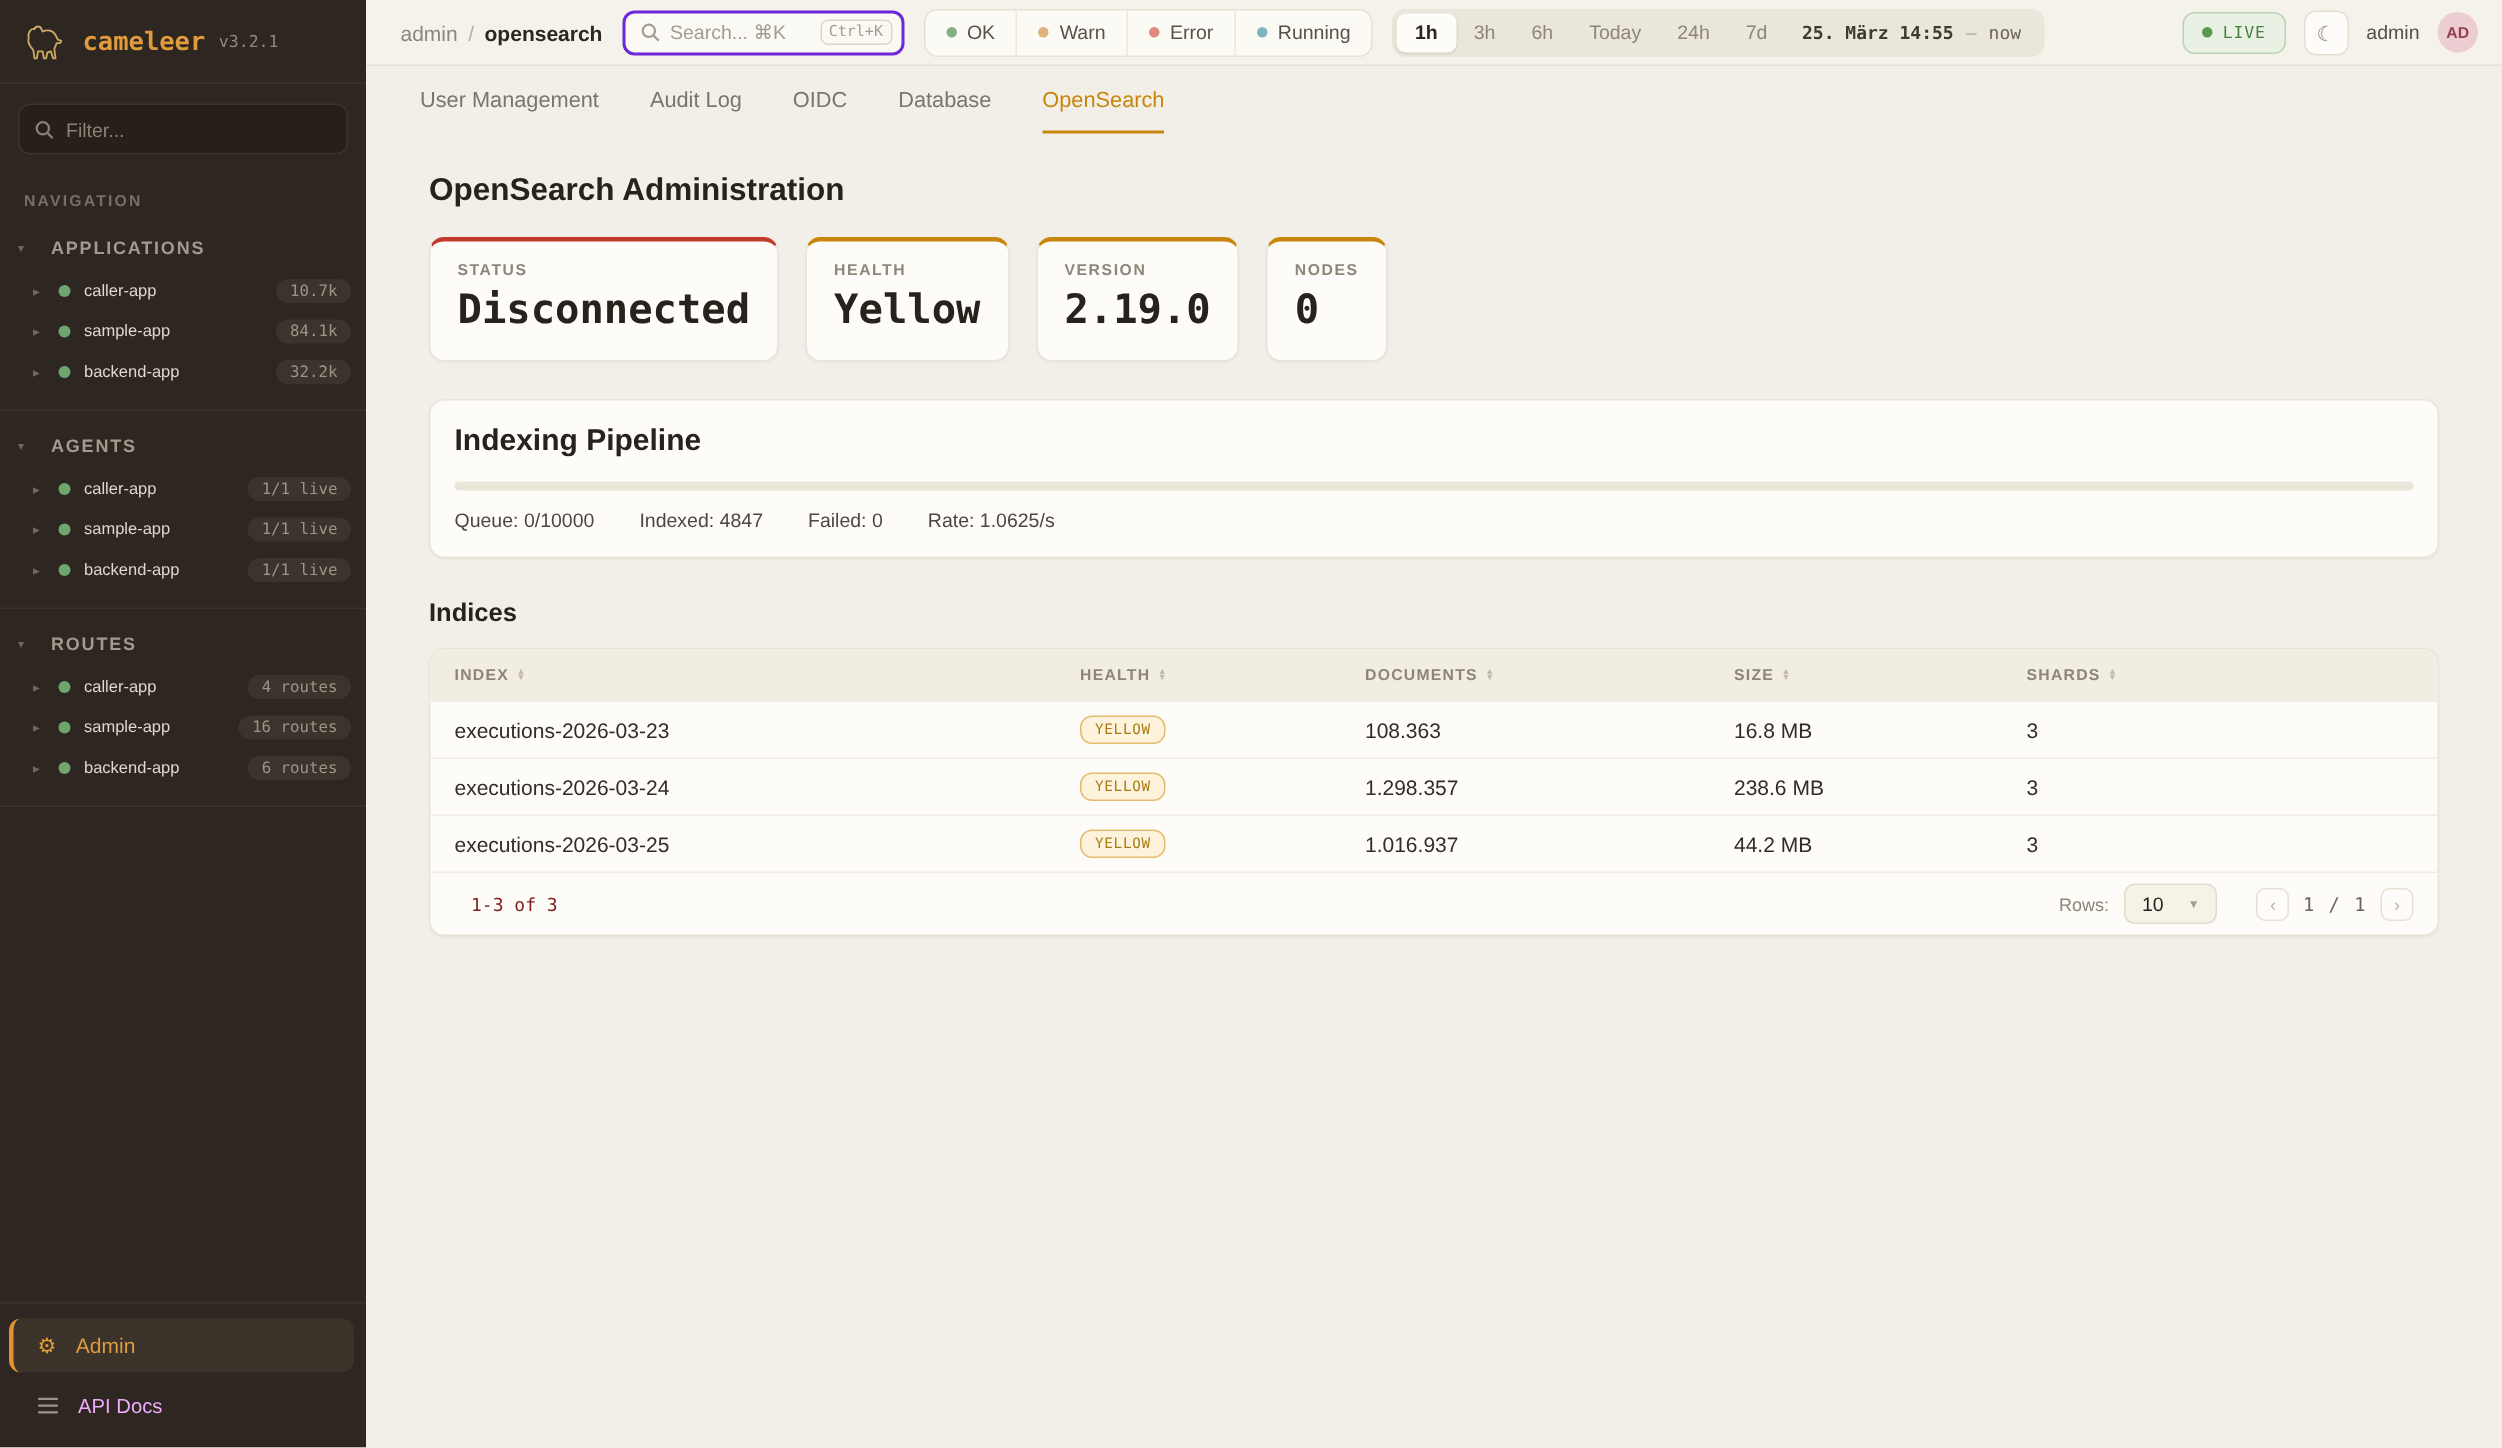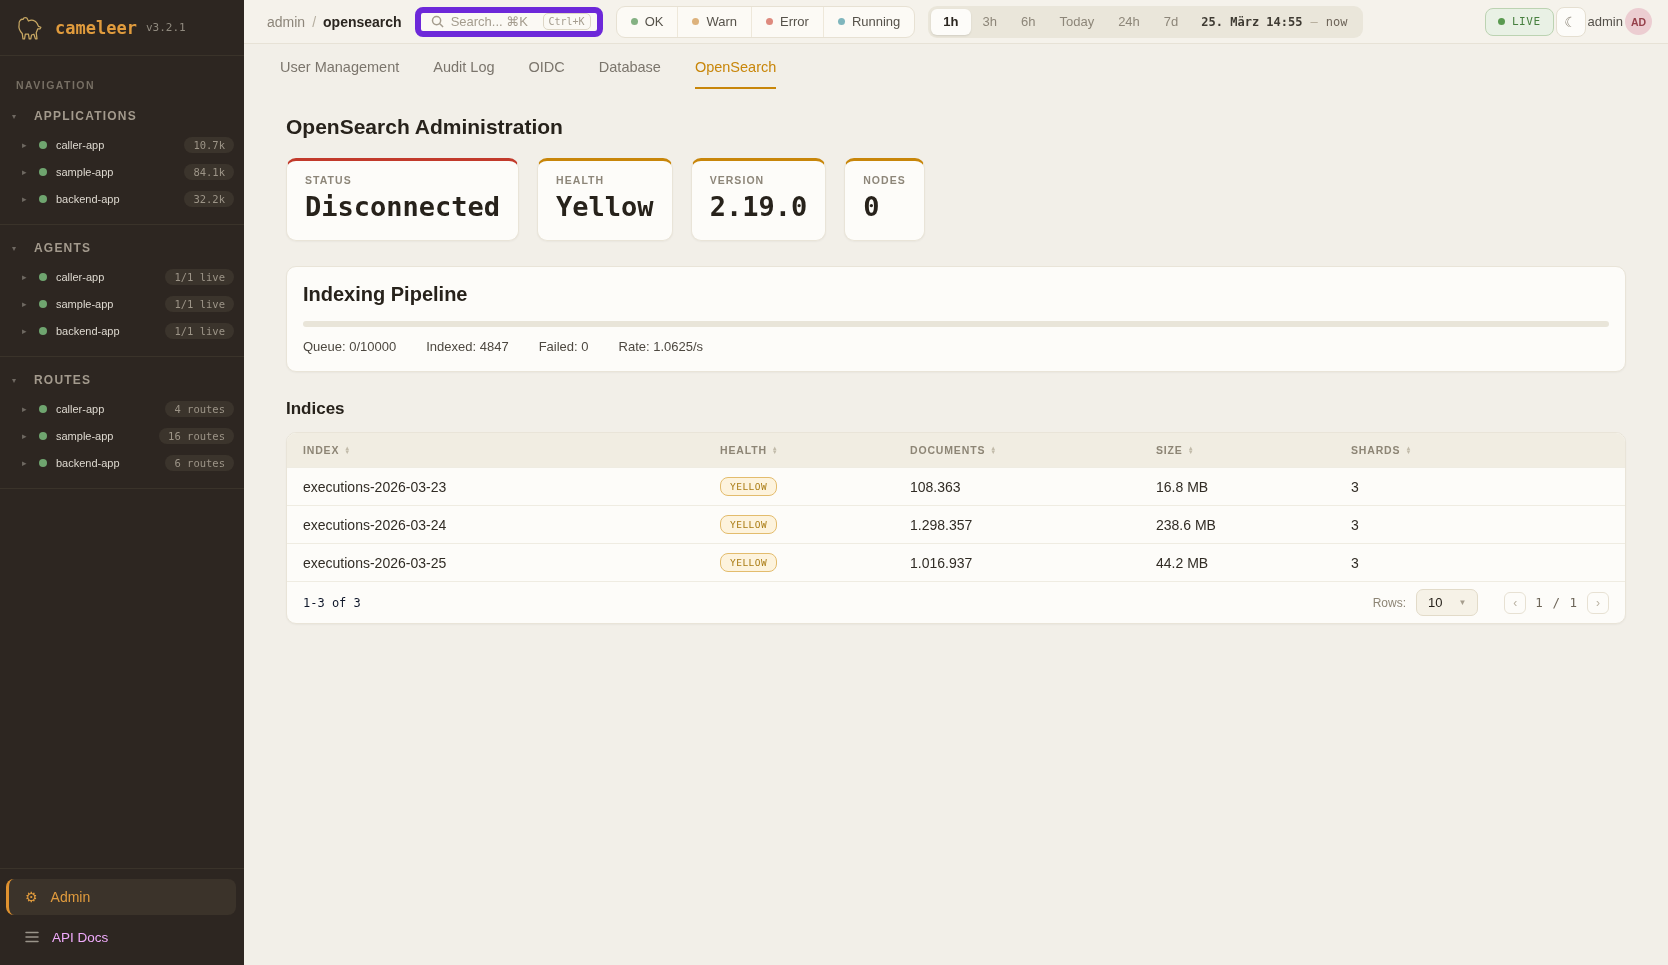--- a/index.html
+++ b/index.html
@@ -31,35 +31,35 @@
   .admin-item .gear { color:#e09b3d; font-size:14px; }
   .admin-item .lbl { color:#e09b3d; font-size:14px; font-weight:500; }
   .docs-item { display:flex; align-items:center; gap:13px; height:32px; padding-left:25px; cursor:pointer; }
   .docs-item .lbl { color:#f0abfc; font-size:13.5px; }
 
   
   .main { flex:1; display:flex; flex-direction:column; min-width:0; }
   .topbar { height:44px; flex-shrink:0; background:#f5f2eb; border-bottom:1px solid #e7e2d6; display:flex; align-items:center; padding:0 16px 0 23px; gap:13px; }
   .crumb { font-size:14px; display:flex; gap:7px; align-items:center; white-space:nowrap; }
   .crumb .c1 { color:#8d867a; } .crumb .sep { color:#b5ae9f; } .crumb .c2 { color:#2b2620; font-weight:700; }
-  .searchbox { width:188px; height:30px; background:#fbf9f4; border:6px solid #6d28d9; border-radius:8px; display:flex; align-items:center; gap:7px; padding:0 6px 0 10px; }
+  .searchbox { width:188px; height:30px; background:#fbf9f4; border:2px solid #6d28d9; border-radius:8px; display:flex; align-items:center; gap:7px; padding:0 6px 0 10px; }
   .searchbox input { border:none; background:transparent; outline:none; flex:1; min-width:0; font-size:13px; color:#57524a; font-family:"Liberation Sans",sans-serif; }
   .searchbox input::placeholder { color:#a49c8e; }
   .kbd { font-family:"DejaVu Sans Mono",monospace; font-size:10px; color:#a49c8e; border:1px solid #ddd6c6; border-radius:5px; padding:2px 5px; white-space:nowrap; }
   .status-group { display:flex; background:#fcfaf5; border:1px solid #e7e1d3; border-radius:9px; height:32px; overflow:hidden; }
   .status-seg { display:flex; align-items:center; gap:7px; padding:0 14px; border-left:1px solid #eee8da; cursor:pointer; }
   .status-seg:first-child { border-left:none; }
   .status-seg .sdot { width:7px; height:7px; border-radius:50%; }
   .status-seg .slabel { font-size:13px; color:#56524a; }
   .time-group { display:flex; align-items:center; background:#eae6da; border-radius:9px; height:32px; padding:3px; }
   .range-btn { padding:0 12px; height:26px; line-height:26px; border-radius:6px; font-size:13px; color:#8d8679; cursor:pointer; white-space:nowrap; }
   .range-btn.active { background:#fdfcf9; color:#2b2620; font-weight:700; box-shadow:0 1px 2px rgba(0,0,0,.1); }
   .date-range { font-family:"DejaVu Sans Mono",monospace; font-size:12px; padding:0 13px 0 11px; white-space:nowrap; display:flex; gap:8px; }
   .date-from { color:#3f3b33; font-weight:bold; } .date-sep { color:#b1a996; } .date-to { color:#6d6459; }
-  .top-right { margin-left:auto; display:flex; align-items:center; gap:2px; }
+  .top-right { margin-left:auto; display:flex; align-items:center; gap:12px; }
   .live-badge { display:flex; align-items:center; gap:7px; background:#e9f1e5; border:1px solid #bcd3b2; border-radius:8px; height:28px; padding:0 12px; cursor:pointer; }
   .live-badge .ldot { width:7px; height:7px; border-radius:50%; background:#5a9a50; }
   .live-badge .ltxt { font-family:"DejaVu Sans Mono",monospace; font-size:11px; color:#47803f; letter-spacing:.05em; }
   .moon-btn { width:30px; height:30px; background:#fdfcf9; border:1px solid #e5dfd1; border-radius:8px; display:grid; place-items:center; color:#8d8679; font-size:14px; cursor:pointer; }
   .user-name { font-size:13px; color:#55514a; }
   .avatar { width:27px; height:27px; border-radius:50%; background:#eccdd1; color:#95404a; font-size:10.5px; font-weight:bold; display:grid; place-items:center; cursor:pointer; }
 
   .tabs { display:flex; gap:34px; padding-left:36px; margin-top:15px; }
   .tab { font-size:14.5px; color:#7b756c; padding-bottom:12px; cursor:pointer; border-bottom:2.5px solid transparent; }
   .tab.active { color:#c8860a; font-weight:500; border-bottom-color:#c8860a; }
@@ -80,41 +80,48 @@
 
   .indices-title { font-size:17px; font-weight:700; color:#27221b; margin-bottom:13px; }
   .table-card { background:#fdfcf9; border:1px solid #e9e4d8; border-radius:10px; overflow:hidden; box-shadow:0 1px 2px rgba(0,0,0,.04); }
   .thead, .trow { display:grid; grid-template-columns:417px 190px 246px 195px 1fr; padding:0 16px; align-items:center; }
   .thead { background:#f1ede2; height:34px; }
   .th { font-size:10.5px; font-weight:700; letter-spacing:.08em; color:#8d8575; display:flex; align-items:center; gap:5px; cursor:pointer; }
   .sort-icon { display:inline-flex; flex-direction:column; font-size:6px; line-height:4.5px; color:#c2bbaa; }
   .trow { height:38px; border-top:1px solid #efece2; font-size:14px; color:#312c25; }
   .health-badge { justify-self:start; background:#fdf3dd; border:1px solid #e3bc6d; color:#a97b12; font-family:"DejaVu Sans Mono",monospace; font-size:9.5px; letter-spacing:.05em; padding:3px 9px; border-radius:8px; }
   .tfoot { display:flex; align-items:center; border-top:1px solid #efece2; height:42px; padding:0 16px; }
-  .range-info { font-family:"DejaVu Sans Mono",monospace; font-size:12px; color:#0f172a; }
+  .range-info { font-family:"DejaVu Sans Mono",monospace; font-size:12px; color:#7f1d1d;margin-left:11px; }
   .tf-right { margin-left:auto; display:flex; align-items:center; gap:10px; }
   .rows-label { font-size:12px; color:#8d8575; }
   .rows-select { display:flex; align-items:center; gap:16px; background:#f6f2e7; border:1px solid #e2dbc9; border-radius:7px; height:27px; padding:0 11px; font-size:13px; color:#27221b; cursor:pointer; }
   .rows-select .sel-caret { font-size:8px; color:#a59d8d; }
   .pager { display:flex; align-items:center; gap:9px; margin-left:16px; }
   .pg-btn { width:22px; height:22px; border:1px solid #e7e1d3; background:#fdfcf9; border-radius:6px; color:#b9b2a2; display:grid; place-items:center; font-size:12px; cursor:pointer; }
   .page-info { font-family:"DejaVu Sans Mono",monospace; font-size:12.5px; color:#6e6659; letter-spacing:.08em; }
 </style>
 </head>
 <body>
 
 <aside class="sidebar">
   <div class="logo-row">
     <svg width="32" height="28" viewBox="0 0 40 36" fill="none" stroke="#c9a964" stroke-width="1.6" stroke-linecap="round" stroke-linejoin="round">
       <path d="M6 14 C5 9 9 6 11 7 C12 4 16 4 17 7 L18 9 C22 7 27 8 29 12 L31 16 L34 17 L33 19 L30 19 L28 24 L29 32 L27 32 L25 26 L22 27 L21 32 L19 32 L18 26 L14 26 L13 32 L11 32 L10 25 C7 22 5 18 6 14 Z"></path>
     </svg>
     <span class="logo-name">cameleer</span>
     <span class="logo-ver">v3.2.1</span>
   </div>
 
+  <div class="filter-box">
+    <svg width="13" height="13" viewBox="0 0 14 14" fill="none" stroke="#8a8277" stroke-width="1.6">
+      <circle cx="6" cy="6" r="4.4"></circle>
+        <path d="M9.5 9.5 L13 13"></path>
+    </svg>
+    <input type="text" placeholder="Filter..." style="">
+  </div>
 
   <div class="nav-label">NAVIGATION</div>
 
   <div class="section">
     <div class="sec-head">
       <span class="sec-caret">▾</span>
       <span class="sec-title">APPLICATIONS</span>
     </div>
     <div class="nav-item">
       <span class="item-caret">▸</span>

